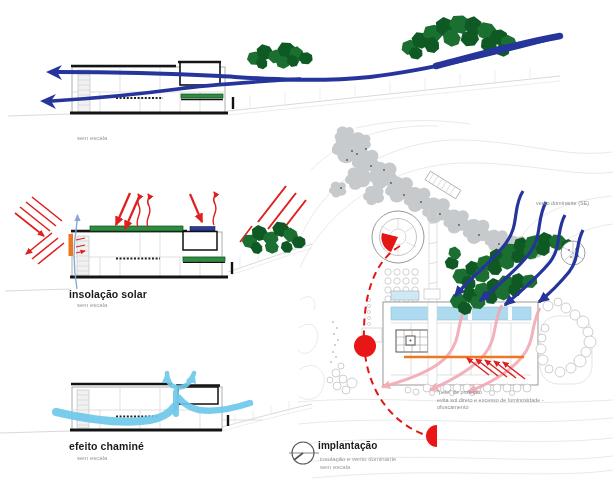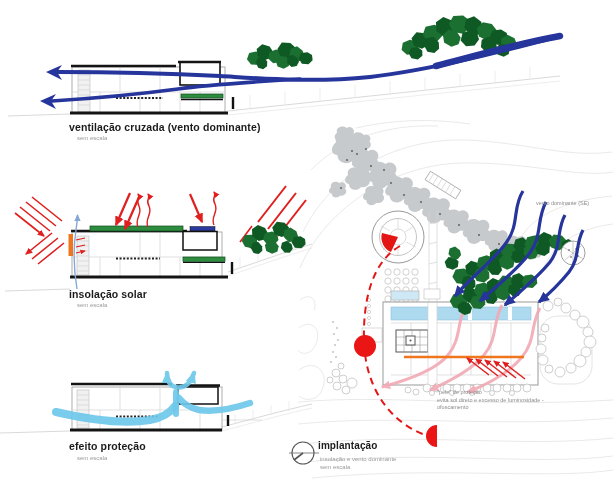--- a/index.html
+++ b/index.html
@@ -411,27 +411,26 @@
       <path d="M437,425 A11,11 0 0 0 437,447 Z" fill="#ea1515"></path>
     </g>
     <g>
       <circle cx="303" cy="453" r="11" fill="#fff" stroke="#555" stroke-width="1.1"></circle>
       <path d="M289,453 L319,453" stroke="#555" stroke-width="0.7" fill="none"></path>
       <path d="M303,453 L294,460" stroke="#555" stroke-width="1.6" fill="none"></path>
     </g>
   </g>
 </svg>
 
-<div class="title" style="left:69px;top:121px;">ventilação cruzada (vento dominante)</div>
 <div class="sub" style="left:77px;top:135px;">sem escala</div>
 
 <div class="title" style="left:69px;top:288px;">insolação solar</div>
 <div class="sub" style="left:77px;top:302px;">sem escala</div>
 
-<div class="title" style="left:69px;top:440px;">efeito proteção</div>
+<div class="title" style="left:69px;top:440px;">efeito chaminé</div>
 <div class="sub" style="left:77px;top:455px;">sem escala</div>
 
 <div class="title title-lg" style="left:318px;top:440px;">implantação</div>
 <div class="sub" style="left:320px;top:456px;">insolação e vento dominante</div>
 <div class="sub" style="left:320px;top:464px;">sem escala</div>
 
 <div class="tiny" style="left:536px;top:200px;">vento dominante (SE)</div>
 
 <div class="tiny" style="left:437px;top:389px;">"pele" de proteção</div>
 <div class="tiny" style="left:437px;top:396.5px;">evita sol direto e excesso de luminosidade -</div>

